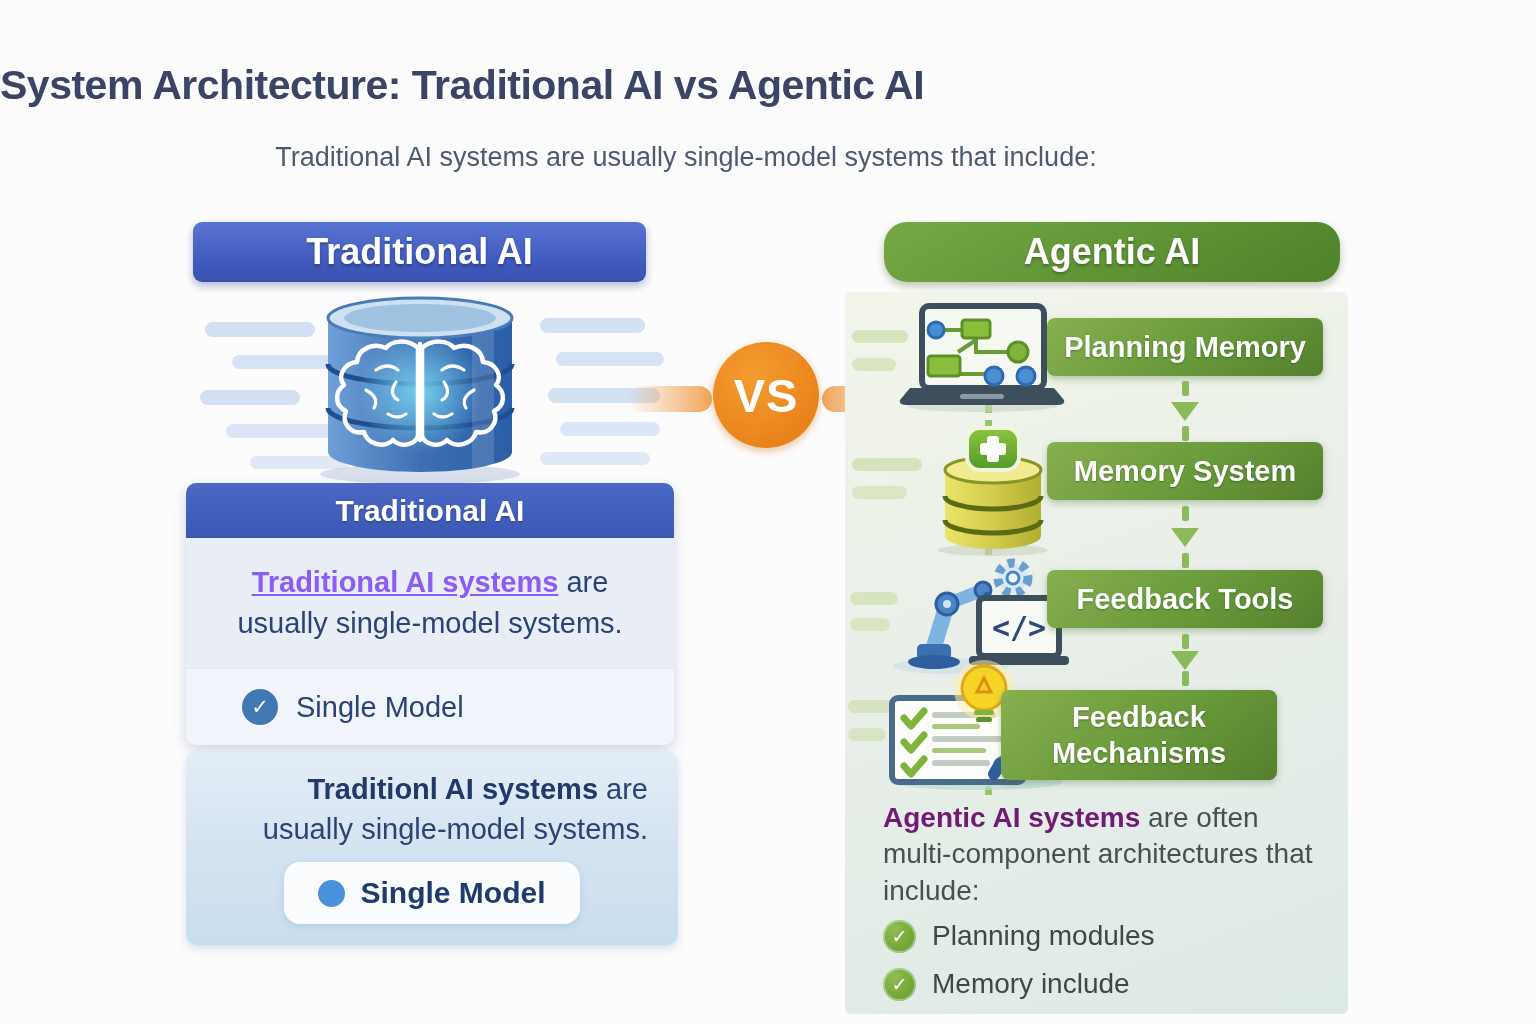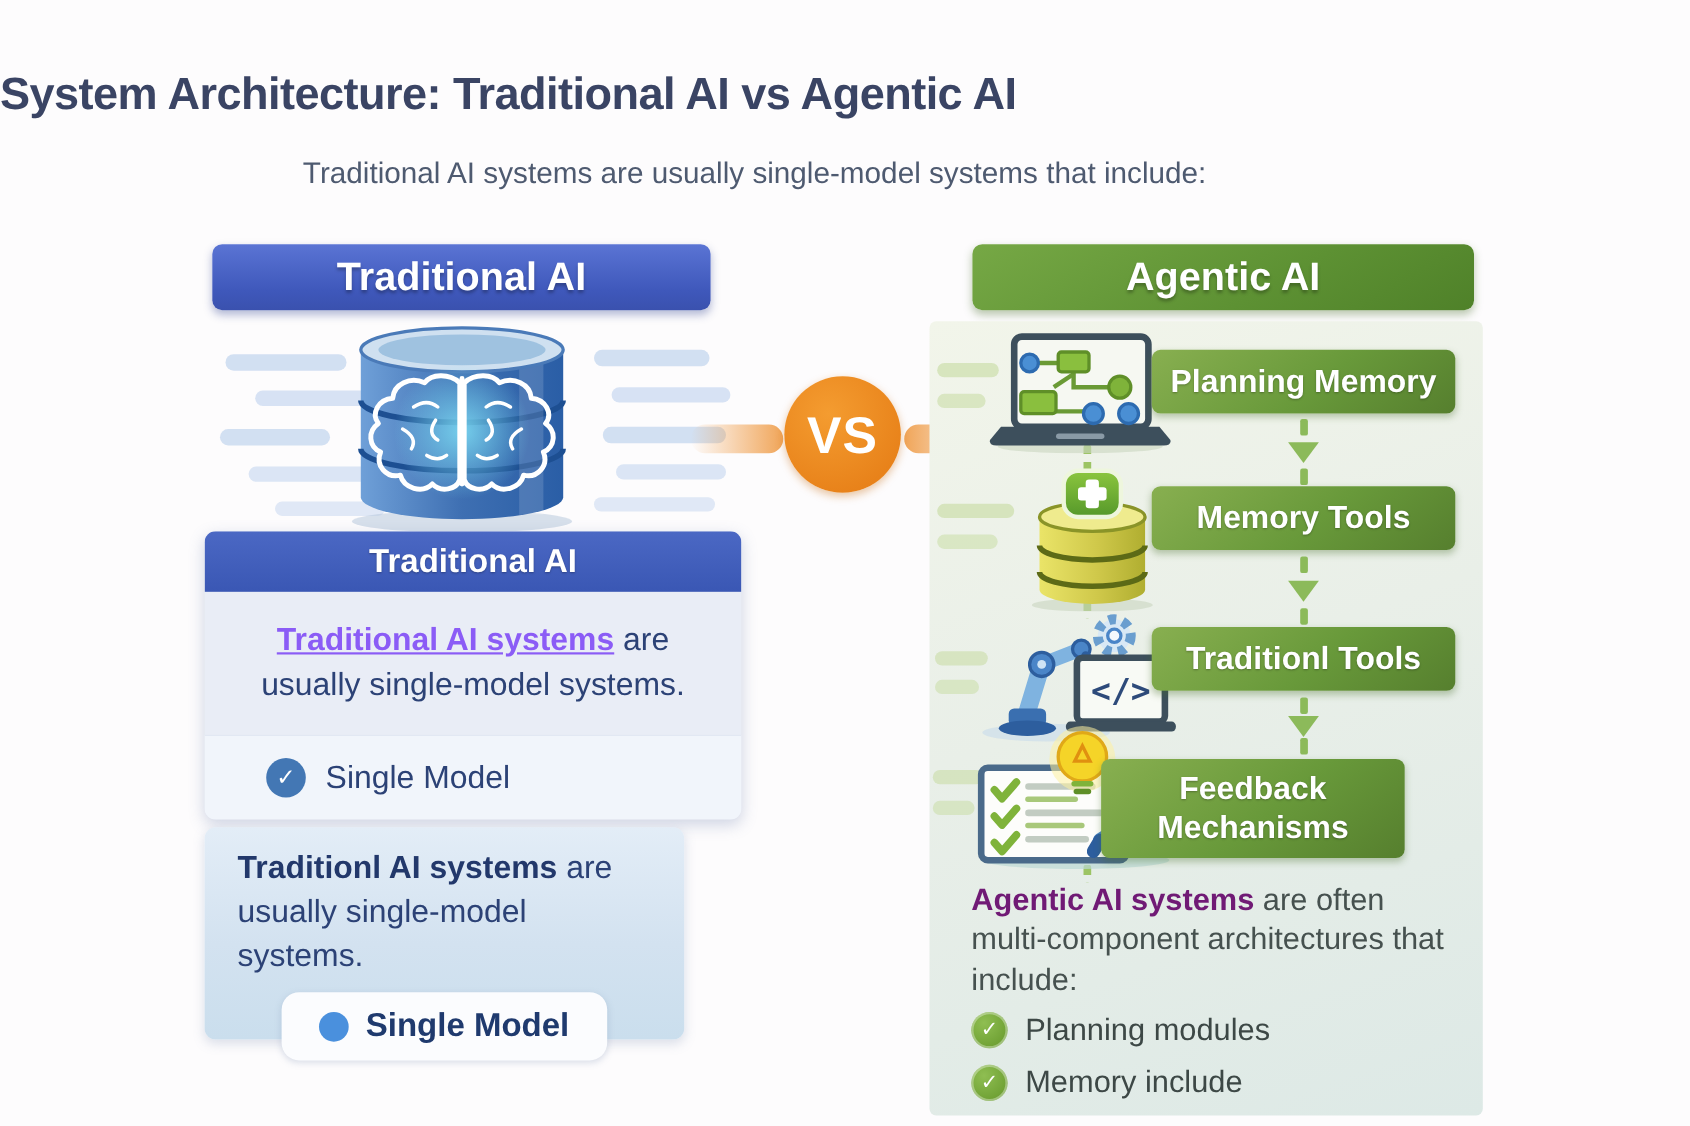--- a/index.html
+++ b/index.html
@@ -29,20 +29,21 @@
   }
   .banner-blue {
     left:193px; top:222px; width:453px;
     background:linear-gradient(180deg,#5a74d4 0%,#3f58bb 70%,#3a51ae 100%);
     box-shadow:0 4px 8px rgba(40,60,140,.35);
   }
   .banner-green {
     left:884px; top:222px; width:456px;
     background:linear-gradient(150deg,#76a845 0%,#5d9133 60%,#4f8129 100%);
     box-shadow:0 4px 8px rgba(60,100,30,.35);
+    border-radius:23px;
   }
 
   
   .deco { border-radius:8px; }
   .deco-b { background:#a8c4e8; }
   .deco-g { background:#c6dba0; }
   .glow-bar { height:26px; border-radius:13px; }
 
   
   .vs-circle {
@@ -73,24 +74,24 @@
     height:77px; background:#f1f5fb; border-top:1px solid #e0e7f2;
     display:flex; align-items:center; padding-left:56px; gap:18px;
     font-size:29px; color:#2c4276;
   }
   .check-blue {
     width:36px; height:36px; border-radius:50%; background:#4377b4;
     color:#fff; font-size:21px; font-weight:bold;
     display:flex; align-items:center; justify-content:center; flex:0 0 auto;
   }
   .card2 {
-    left:186px; top:752px; width:436px; height:193px; border-radius:10px;
+    left:186px; top:752px; width:492px; height:193px; border-radius:10px;
     background:linear-gradient(180deg,#e3edf7 0%,#d3e2f0 55%,#cadeed 100%);
     box-shadow:0 4px 10px rgba(120,140,175,.25);
-    padding-top:17px; text-align:left;
+    padding-top:17px; text-align:right;
     font-size:29px; line-height:1.38; color:#2c4276;
   }
   .card2 strong { color:#22386b; }
   .pill {
     margin:13px auto 0; width:296px; height:62px; border-radius:16px;
     background:#fbfcfe; box-shadow:0 2px 6px rgba(120,140,175,.25);
     display:flex; align-items:center; justify-content:center; gap:15px;
     font-size:30px; font-weight:bold; color:#1f3a6e;
   }
   .pill .dot { width:27px; height:27px; border-radius:50%; background:#4a90dd; flex:0 0 auto; }
@@ -279,21 +280,21 @@
   </defs>
   <ellipse cx="60" cy="126" rx="55" ry="6" fill="#c9d6c0" opacity=".6"></ellipse>
   <path d="M12,46 L12,112 A48,13 0 0 0 108,112 L108,46 Z" fill="url(#cylYel)"></path>
   <path d="M12,72 A48,13 0 0 0 108,72" stroke="#5c6a16" stroke-width="5" fill="none"></path>
   <path d="M12,96 A48,13 0 0 0 108,96" stroke="#5c6a16" stroke-width="5" fill="none"></path>
   <ellipse cx="60" cy="46" rx="48" ry="13" fill="#efeb8e" stroke="#8a9428" stroke-width="3"></ellipse>
   <rect x="34" y="4" width="52" height="42" rx="13" fill="url(#plusG)" stroke="#eef6dd" stroke-width="4"></rect>
   <rect x="54" y="12" width="12" height="26" rx="3" fill="#ffffff"></rect>
   <rect x="47" y="19" width="26" height="12" rx="3" fill="#ffffff"></rect>
 </svg>
-<div class="abs module-bar" style="left:1047px;top:442px;height:58px">Memory Tools</div>
+<div class="abs module-bar" style="left:1047px;top:442px;height:58px">Memory System</div>
 
 <div class="abs arrow" style="left:1171px;top:506px;height:62px">
   <div class="dash"></div>
     <div class="tri"></div>
     <div class="dash"></div>
 </div>
 
 <svg class="abs" style="left:891px;top:552px" width="182" height="124" viewBox="0 0 182 124">
   <ellipse cx="60" cy="114" rx="58" ry="8" fill="#cfe0ea" opacity=".8"></ellipse>
 
@@ -306,21 +307,21 @@
   <circle cx="56" cy="52" r="4" fill="#cfe4f5"></circle>
   <circle cx="92" cy="38" r="8" fill="#4a85c8" stroke="#2d5e9e" stroke-width="3"></circle>
   <path d="M96,44 l10,10 M106,54 l-2,12 M106,54 l12,-2" stroke="#2d5e9e" stroke-width="8" stroke-linecap="round"></path>
   <rect x="26" y="92" width="34" height="16" rx="5" fill="#3a6fb0"></rect>
   <ellipse cx="43" cy="110" rx="26" ry="7" fill="#2d5e9e"></ellipse>
 
   <rect x="88" y="46" width="80" height="58" rx="5" fill="#f8faf5" stroke="#3d4f5c" stroke-width="6"></rect>
   <text x="128" y="86" font-family="'DejaVu Sans Mono',monospace" font-size="30" font-weight="bold" fill="#2d4a7a" text-anchor="middle">&lt;/&gt;</text>
   <rect x="78" y="104" width="100" height="9" rx="4" fill="#3d4f5c"></rect>
 </svg>
-<div class="abs module-bar" style="left:1047px;top:570px;height:58px">Traditionl Tools</div>
+<div class="abs module-bar" style="left:1047px;top:570px;height:58px">Feedback Tools</div>
 
 <div class="abs arrow" style="left:1171px;top:634px;height:52px">
   <div class="dash"></div>
     <div class="tri"></div>
     <div class="dash"></div>
 </div>
 
 <svg class="abs" style="left:888px;top:660px" width="208" height="130" viewBox="0 0 208 130">
   <ellipse cx="90" cy="122" rx="85" ry="8" fill="#bcd8d4" opacity=".7"></ellipse>
 

